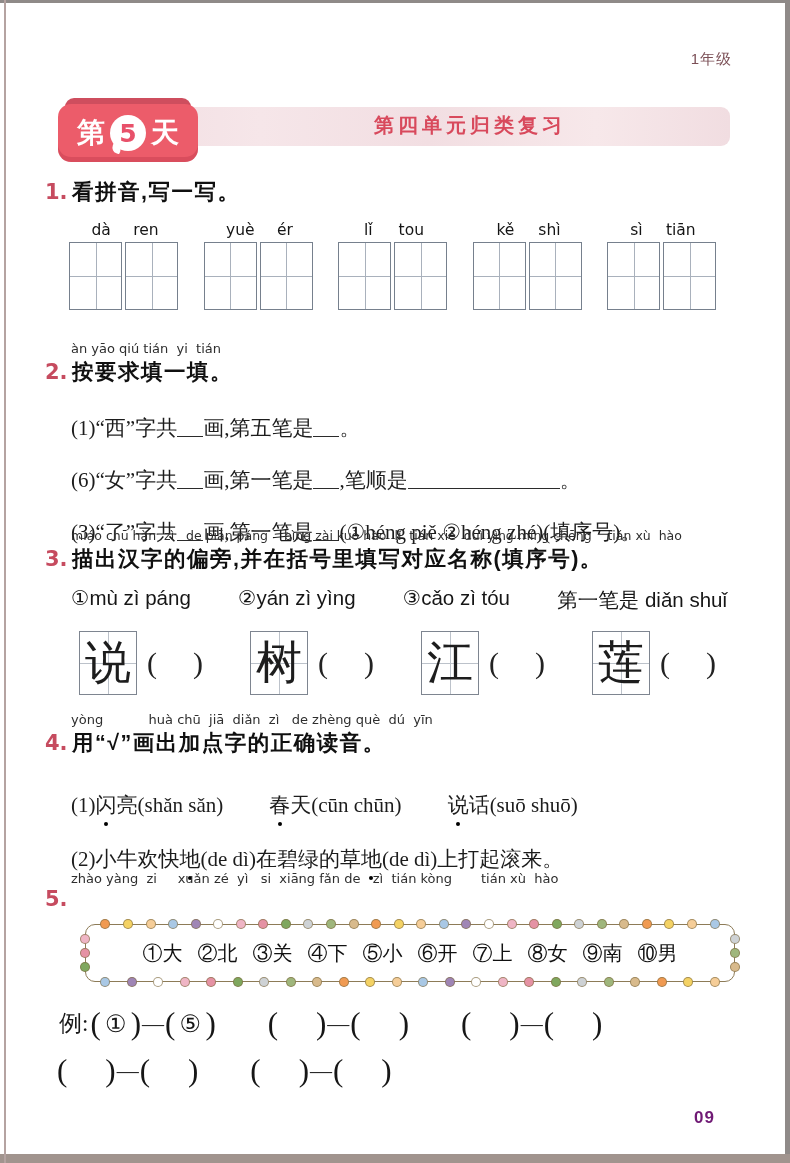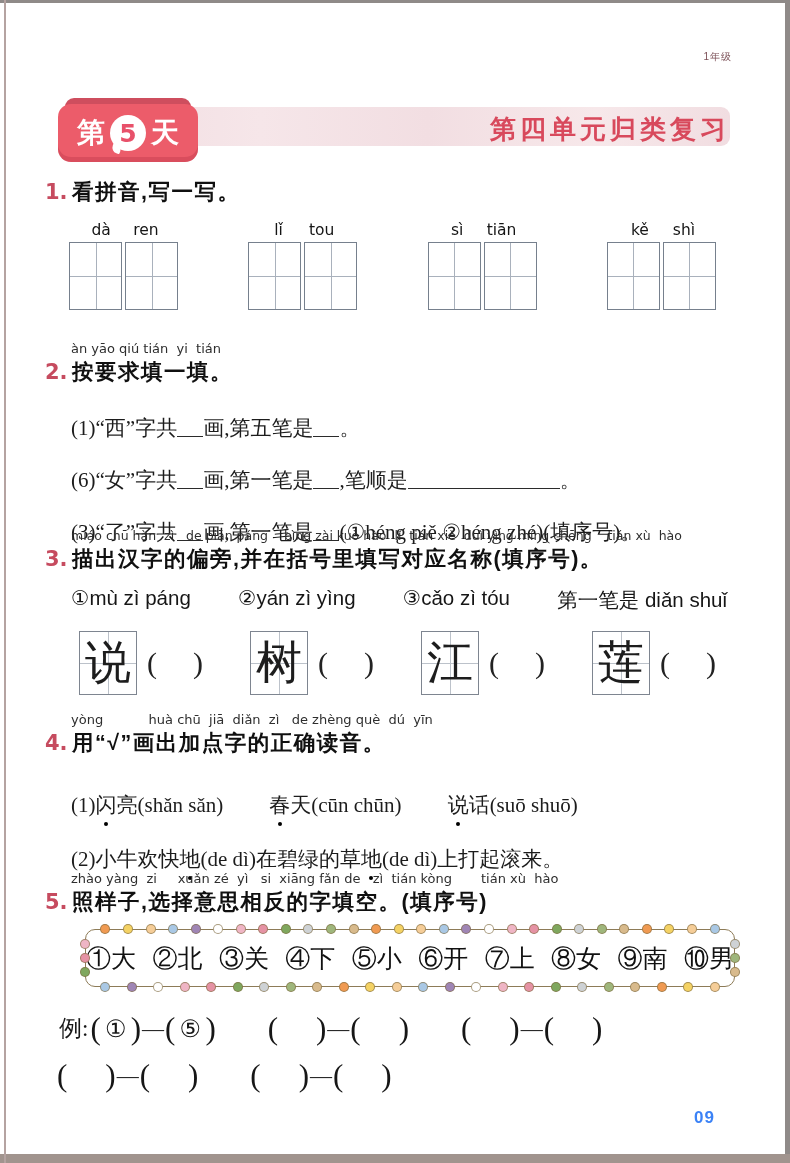--- a/index.html
+++ b/index.html
@@ -4,29 +4,29 @@
 <style>
   html,body{margin:0;padding:0;background:#e8e6e3;}
   .page{position:relative;width:790px;height:1163px;background:#ffffff;overflow:hidden;
         font-family:"Liberation Sans","DejaVu Sans",sans-serif;color:#151515;}
   
   .edge{position:absolute;}
   .edge-top{top:0;left:0;right:0;height:3px;background:#8f8a88;}
   .edge-right{top:0;right:0;bottom:0;width:5px;background:#8f8a88;}
   .edge-bottom{left:0;right:0;bottom:0;height:9px;background:#a1948e;}
   .edge-left{left:4px;top:0;bottom:0;width:2px;background:#b5a3a1;}
-  .grade{position:absolute;top:50px;right:58px;font-size:10px;color:#7b4f56;letter-spacing:1px;}
-  .pagenum{position:absolute;left:694px;top:1108px;font-size:17px;font-weight:600;color:#3b82f6;letter-spacing:1px;}
+  .grade{position:absolute;top:50px;right:58px;font-size:15px;color:#7b4f56;letter-spacing:1px;}
+  .pagenum{position:absolute;left:694px;top:1108px;font-size:17px;font-weight:600;color:#701a75;letter-spacing:1px;}
 
   
   .header{position:absolute;top:98px;left:48px;width:682px;height:66px;}
   .bar{position:absolute;left:12px;right:0;top:9px;height:39px;border-radius:9px;
        background:linear-gradient(90deg,#f1dce0 0%,#f6e6e9 30%,#f2dee2 55%,#f7e8ea 80%,#f1dde1 100%);}
-  .bar-title{position:absolute;left:150px;right:0;top:5px;text-align:right;
-       color:#d8495c;font-weight:700;font-size:26px;letter-spacing:4px;}
+  .bar-title{position:absolute;left:150px;right:0;top:5px;text-align:center;
+       color:#d8495c;font-weight:700;font-size:20px;letter-spacing:4px;}
   .badge{position:absolute;left:10px;top:0;width:140px;height:64px;}
   .badge-tab{position:absolute;left:7px;right:7px;top:0;height:16px;background:#ce4e5e;border-radius:9px 9px 0 0;}
   .badge-body{position:absolute;left:0;right:0;top:6px;bottom:0;background:#ec5c6a;border-radius:13px;
        box-shadow:inset 0 -5px 0 rgba(170,40,60,.28);display:flex;align-items:center;justify-content:center;gap:5px;}
   .badge-body .zi{color:#fff;font-size:28px;font-weight:700;}
   .num-circle{position:relative;width:36px;height:36px;background:#fff;border-radius:50%;
        display:flex;align-items:center;justify-content:center;}
   .num-circle::after{content:"";position:absolute;left:2px;bottom:-2px;width:9px;height:9px;background:#fff;
        border-radius:1px 6px 1px 6px;transform:rotate(20deg);}
   .num-circle .n{color:#e8516a;font-size:25px;font-weight:800;font-family:"DejaVu Sans",sans-serif;position:relative;z-index:1;}
@@ -63,22 +63,22 @@
         display:flex;align-items:center;justify-content:center;background:#fff;}
   .tian::before{content:"";position:absolute;left:50%;top:0;bottom:0;width:1px;background:#bcc2ca;}
   .tian::after{content:"";position:absolute;top:50%;left:0;right:0;height:1px;background:#bcc2ca;}
   .tian .ch{position:relative;z-index:1;font-family:"Liberation Serif","DejaVu Serif",serif;font-size:46px;line-height:1;color:#1d1d1d;}
   .cpar{font-family:"Liberation Serif","DejaVu Serif",serif;font-size:30px;margin-left:10px;color:#222;}
   .cpar .sp{display:inline-block;width:36px;}
 
   
   .beadbox{position:relative;margin:13px 0 0 40px;width:650px;height:58px;
         border:1.5px solid #8d7b57;border-radius:10px;box-sizing:border-box;}
-  .bank{position:absolute;inset:0;display:flex;align-items:center;justify-content:space-between;gap:15px;
-        font-family:"Liberation Serif","DejaVu Serif",serif;font-size:25px;color:#111;}
+  .bank{position:absolute;inset:0;display:flex;align-items:center;justify-content:center;gap:15px;
+        font-family:"Liberation Serif","DejaVu Serif",serif;font-size:20px;color:#111;}
   .bead{position:absolute;width:10px;height:10px;border-radius:50%;border:1px solid rgba(125,104,62,.65);
         transform:translate(-50%,-50%);box-sizing:border-box;}
 
   
   .ans-row{display:flex;align-items:center;margin:26px 0 0 14px;
         font-family:"Liberation Serif","DejaVu Serif",serif;color:#161616;}
   .ans-row.r2{margin-top:16px;margin-left:12px;}
   .ex-label{font-size:23px;margin-right:2px;}
   .pair{display:inline-flex;align-items:center;margin-right:52px;}
   .pair .par{font-size:31px;font-weight:400;line-height:1;}
@@ -124,42 +124,52 @@
             <span>dà</span>
             <span>ren</span>
           </div>
           <div class="wgrid">
             <div class="wbox"></div>
             <div class="wbox"></div>
           </div>
         </div>
         <div class="wgroup">
           <div class="wpin">
+            <span>yuè</span>
+            <span>ér</span>
+          </div>
+          <div class="wgrid">
+            <div class="wbox"></div>
+            <div class="wbox"></div>
+          </div>
+        </div>
+        <div class="wgroup">
+          <div class="wpin">
             <span>lǐ</span>
             <span>tou</span>
           </div>
           <div class="wgrid">
             <div class="wbox"></div>
             <div class="wbox"></div>
           </div>
         </div>
         <div class="wgroup">
           <div class="wpin">
+            <span>kě</span>
+            <span>shì</span>
+          </div>
+          <div class="wgrid">
+            <div class="wbox"></div>
+            <div class="wbox"></div>
+          </div>
+        </div>
+        <div class="wgroup">
+          <div class="wpin">
             <span>sì</span>
             <span>tiān</span>
-          </div>
-          <div class="wgrid">
-            <div class="wbox"></div>
-            <div class="wbox"></div>
-          </div>
-        </div>
-        <div class="wgroup">
-          <div class="wpin">
-            <span>kě</span>
-            <span>shì</span>
           </div>
           <div class="wgrid">
             <div class="wbox"></div>
             <div class="wbox"></div>
           </div>
         </div>
       </div>
   </section>
 
   <section class="q" style="top:341px">
@@ -220,21 +230,20 @@
       <span class="qtitle">用“√”画出加点字的正确读音。</span>
     </div>
     <div class="sub" style="margin-top:34px"><span>(1)</span><span class="dotted">闪</span><span>亮(shǎn  sǎn)</span><span class="gap" style="width: 46px;"></span><span class="dotted">春</span><span>天(cūn  chūn)</span><span class="gap" style="width: 46px;"></span><span class="dotted">说</span><span>话(suō  shuō)</span></div>
     <div class="sub" style="margin-top:26px"><span>(2)小牛欢快</span><span class="dotted">地</span><span>(de  dì)在碧绿的草</span><span class="dotted">地</span><span>(de  dì)上打起滚来。</span></div>
   </section>
 
   <section class="q" style="top:871px">
     <div class="pin">zhào yàng  zi     xuǎn zé  yì   si  xiāng fǎn de   zì  tián kòng       tián xù  hào</div>
     <div class="qline">
       <span class="qnum">5.</span>
-      <span class="qtitle">照样子,选择意思相反的字填空。(填序号)</span>
     </div>
     <div class="beadbox" id="beadbox">
       <div class="bank">
           <span>①大</span>
           <span>②北</span>
           <span>③关</span>
           <span>④下</span>
           <span>⑤小</span>
           <span>⑥开</span>
           <span>⑦上</span>

